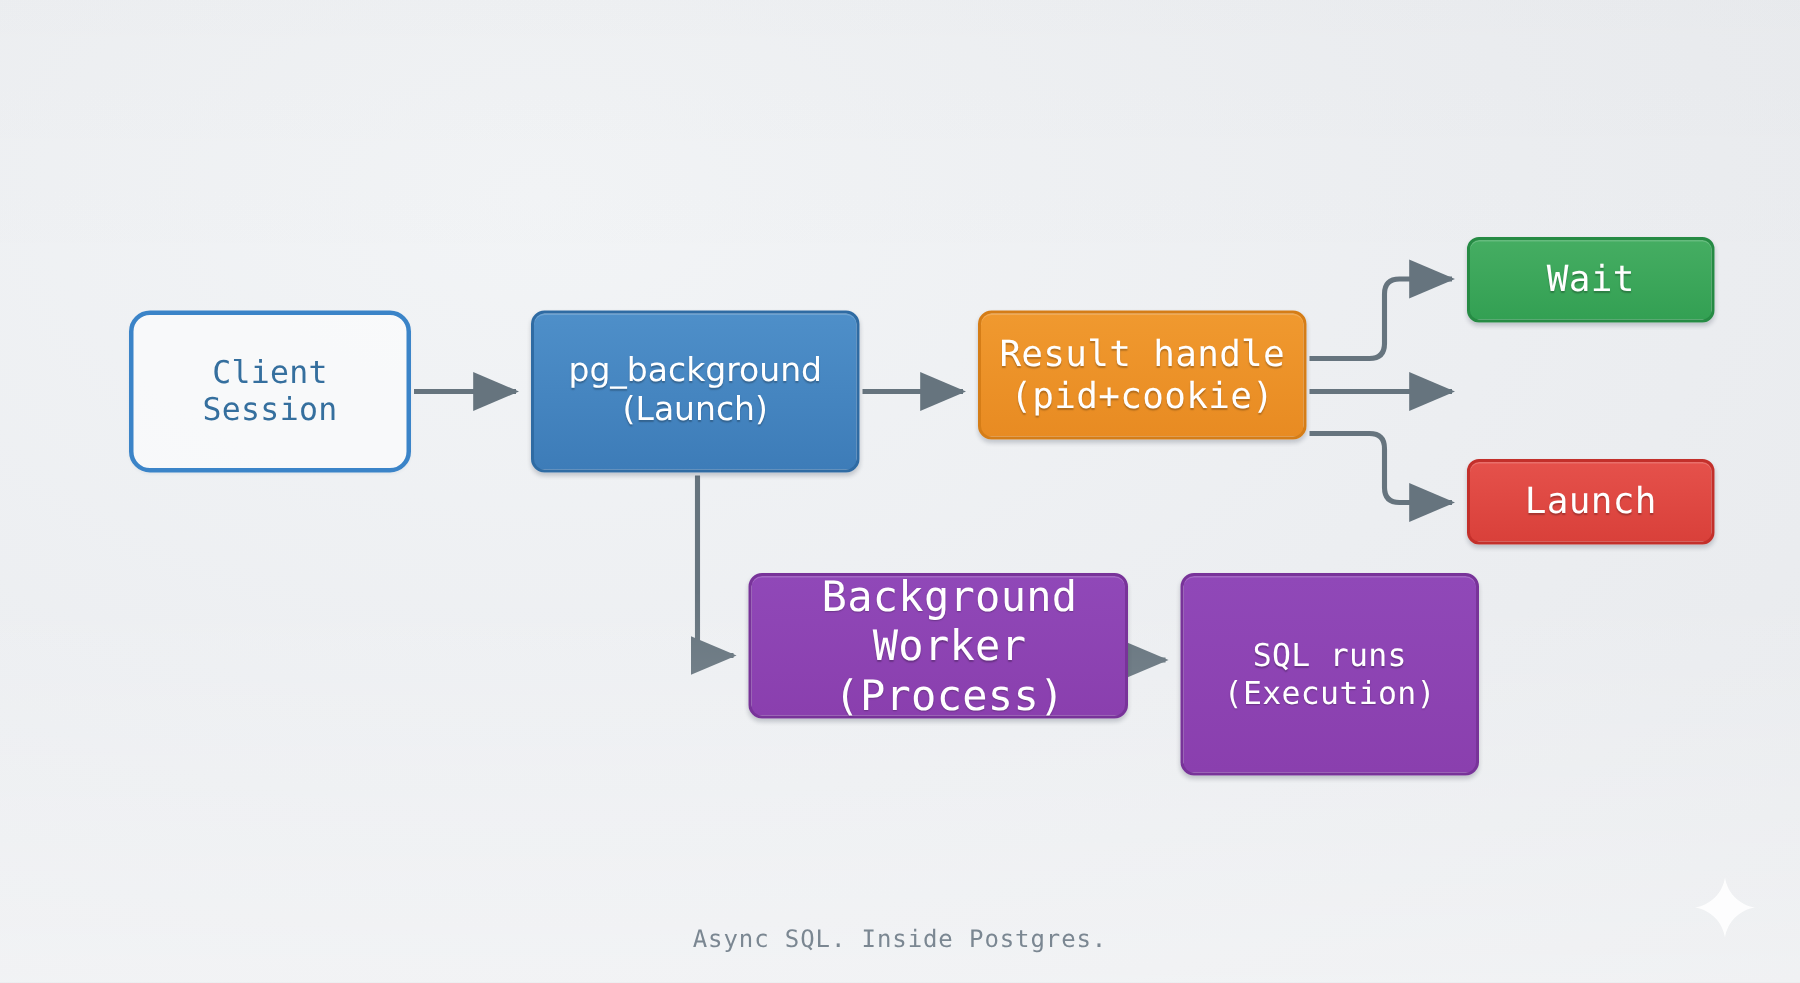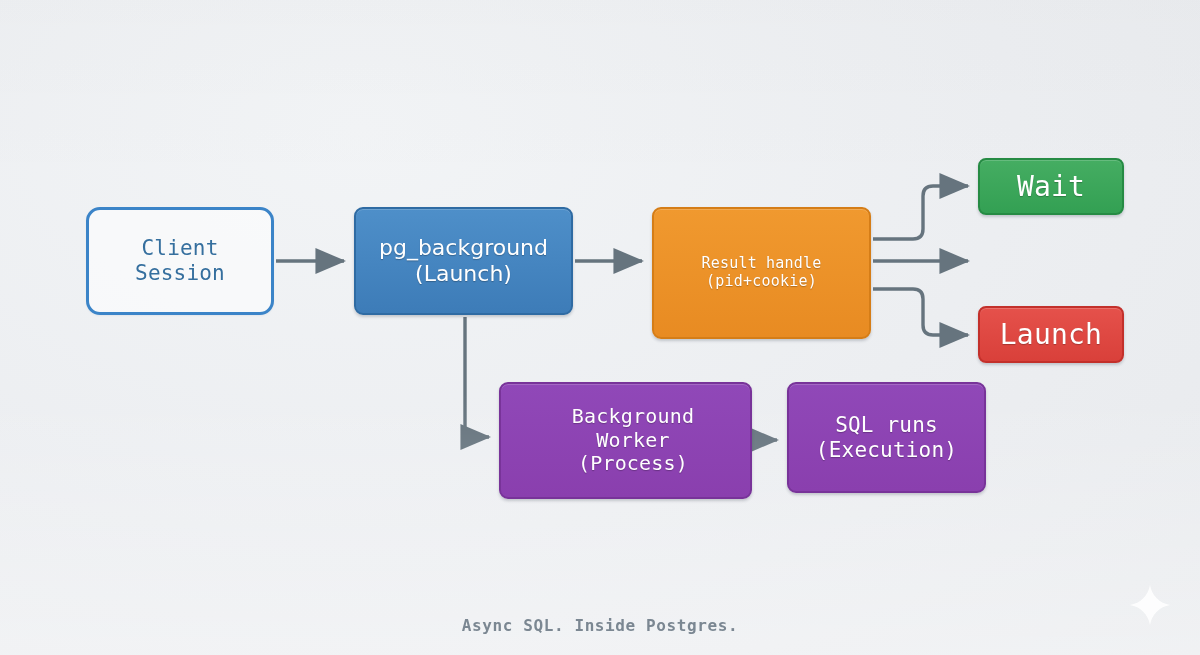--- a/index.html
+++ b/index.html
@@ -80,63 +80,62 @@
     width: 219px; height: 108px;
     background: linear-gradient(180deg, #4e8fc9 0%, #3d7cb8 100%);
     border: 2px solid #2f6ba3;
     font-family: "DejaVu Sans", "Liberation Sans", sans-serif;
     font-size: 22px;
     letter-spacing: 0;
   }
 
   .node.handle {
     left: 652px; top: 207px;
-    width: 219px; height: 132px;
+    width: 219px; height: 86px;
     background: linear-gradient(180deg, #f0992f 0%, #e88b22 100%);
     border: 2px solid #d57d17;
-    font-size: 15px;
+    font-size: 24px;
   }
 
   .node.action {
     left: 978px;
-    width: 146px; height: 57px;
-    font-size: 28px;
+    width: 165px; height: 57px;
+    font-size: 24px;
     border-radius: 8px;
   }
   .node.action.wait   { top: 158px; background: linear-gradient(180deg, #45ad62 0%, #33a053 100%); border: 2px solid #268b44; }
   .node.action.result { top: 232px; background: linear-gradient(180deg, #45ad62 0%, #33a053 100%); border: 2px solid #268b44; }
   .node.action.cancel { top: 306px; background: linear-gradient(180deg, #e5514b 0%, #d9403a 100%); border: 2px solid #c3302b; }
 
   .node.worker {
     left: 499px; top: 382px;
-    width: 253px; height: 117px;
+    width: 253px; height: 97px;
     background: linear-gradient(180deg, #9048b8 0%, #8a3fae 100%);
     border: 2px solid #783399;
-    font-size: 20px;
+    font-size: 28px;
     padding-left: 15px;
   }
 
   .node.sqlruns {
     left: 787px; top: 382px;
-    width: 199px; height: 111px;
+    width: 199px; height: 135px;
     background: linear-gradient(180deg, #9048b8 0%, #8a3fae 100%);
     border: 2px solid #783399;
     font-size: 21px;
   }
 
   .caption {
     position: absolute;
     left: 0; right: 0;
     top: 616px;
     text-align: center;
     color: #7b8792;
     font-size: 16px;
     letter-spacing: 0.6px;
     z-index: 2;
-    font-weight: bold;
   }
 
   .sparkle {
     position: absolute;
     left: 1129px;
     top: 584px;
     width: 42px;
     height: 42px;
     z-index: 3;
     opacity: 0.92;

